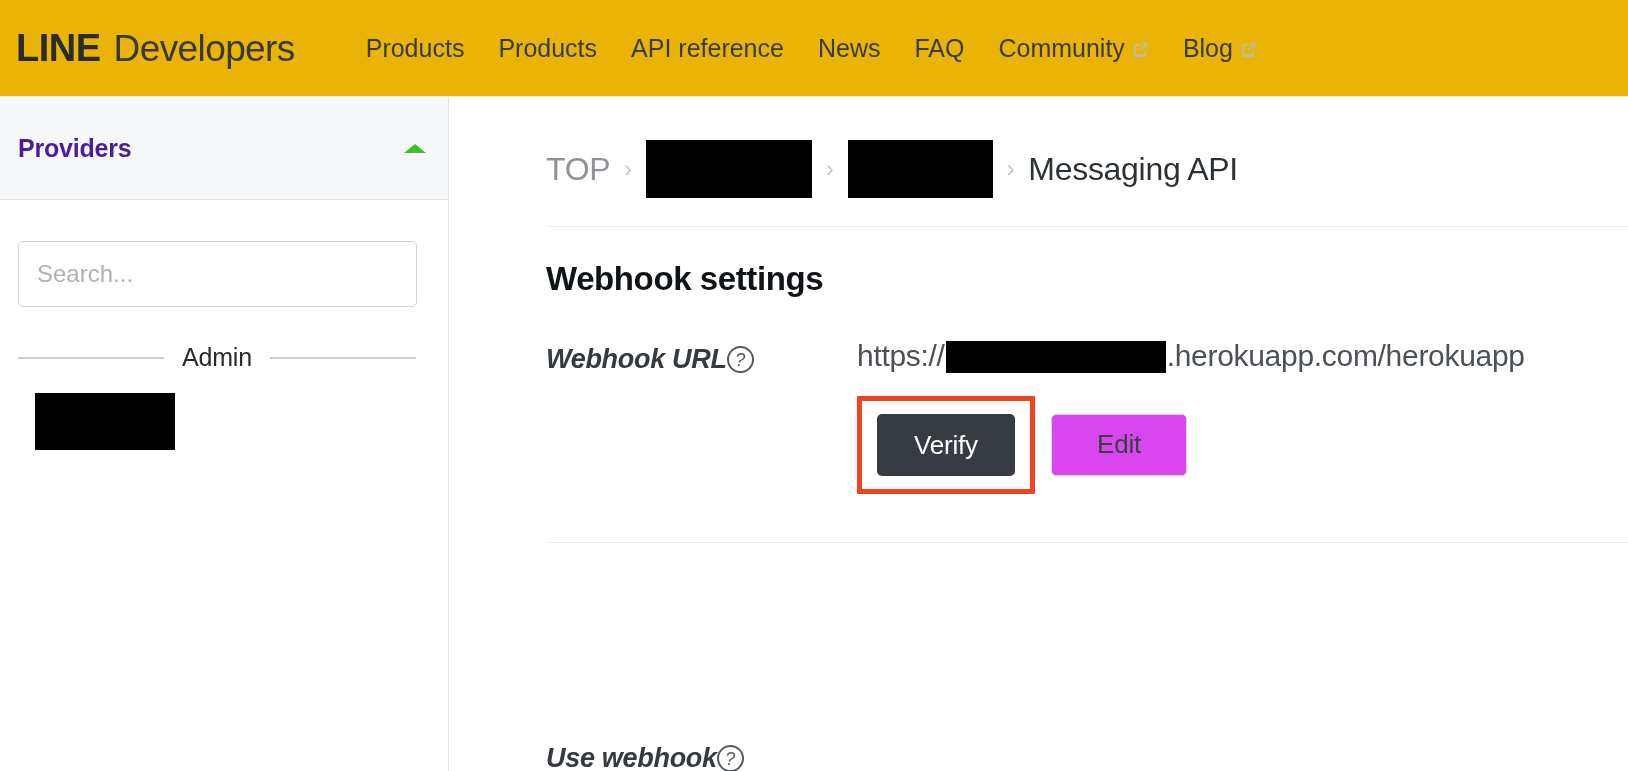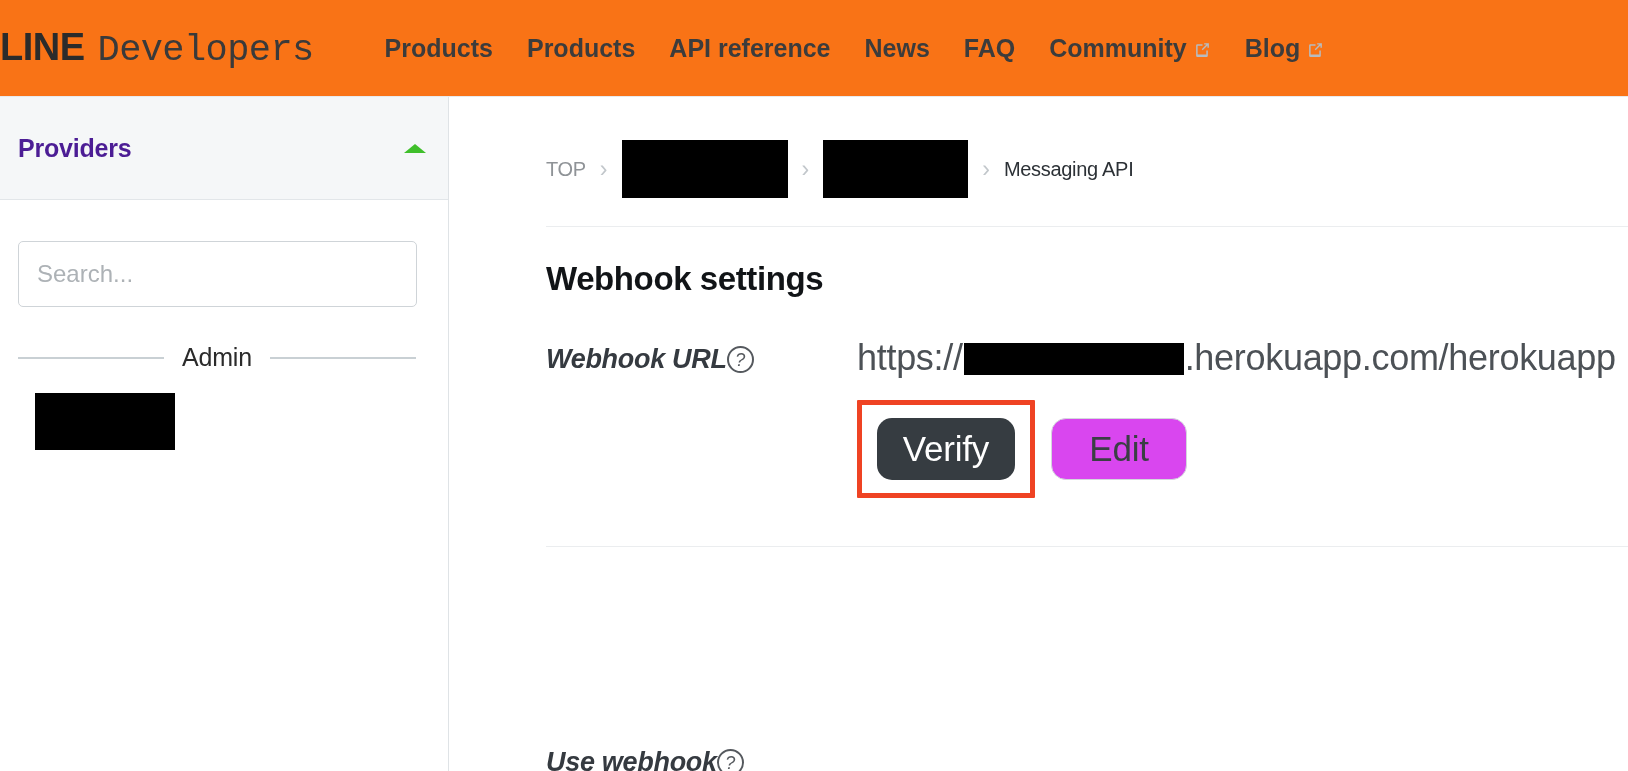--- a/index.html
+++ b/index.html
@@ -9,52 +9,51 @@
     height: 771px;
     background: #ffffff;
     font-family: "Liberation Sans", sans-serif;
     overflow: hidden;
   }
 
   
   .header {
     position: relative;
     height: 97px;
-    background: #f97316;
+    background: #eab308;
     border-bottom: 1px solid #e8eaec;
     display: flex;
     align-items: center;
+    padding-left: 16px;
   }
 
   .logo {
     display: flex;
     align-items: baseline;
     gap: 13px;
     margin-right: 54px;
     user-select: none;
   }
   .logo-line {
     font-size: 38px;
     font-weight: 700;
     color: #2b2b2b;
     letter-spacing: -0.5px;
   }
   .logo-dev {
     font-size: 37px;
     font-weight: 400;
     color: #3a3a3a;
     letter-spacing: -0.6px;
-    font-family: Liberation Mono, monospace;
   }
 
   .nav {
     display: flex;
     align-items: center;
     gap: 0px;
-    font-weight: bold;
   }
   .nav-item {
     display: inline-flex;
     align-items: center;
     gap: 7px;
     font-size: 25px;
     color: #3c3c3c;
     padding: 6px 17px;
     cursor: pointer;
     white-space: nowrap;
@@ -162,21 +161,21 @@
   }
 
   .breadcrumb {
     display: flex;
     align-items: center;
     gap: 0;
     padding: 47px 0 0 97px;
     height: 97px;
   }
   .bc-text {
-    font-size: 20px;
+    font-size: 32px;
     color: #8f9397;
     letter-spacing: -0.3px;
     cursor: pointer;
   }
   .bc-text.current {
     color: #2c3136;
     cursor: default;
   }
   .bc-sep {
     font-size: 23px;
@@ -237,21 +236,21 @@
     line-height: 1;
     cursor: pointer;
     flex: 0 0 auto;
   }
 
   .field-value {
     flex: 1;
   }
 
   .url-line {
-    font-size: 36px;
+    font-size: 30px;
     color: #4c5156;
     letter-spacing: -0.3px;
     display: flex;
     align-items: center;
     white-space: nowrap;
     line-height: 1;
   }
   .url-redact {
     width: 220px;
     height: 32px;
@@ -269,22 +268,22 @@
 
   .highlight-box {
     border: 5px solid #ef4323;
     padding: 13px 15px;
     display: inline-flex;
     border-radius: 1px;
   }
 
   .btn {
     font-family: "Liberation Sans", sans-serif;
-    font-size: 35px;
-    border-radius: 15px;
+    font-size: 26px;
+    border-radius: 5px;
     cursor: pointer;
     display: inline-flex;
     align-items: center;
     justify-content: center;
     letter-spacing: -0.2px;
     text-align: right;
   }
   .btn-verify {
     background: #363c41;
     color: #ffffff;

